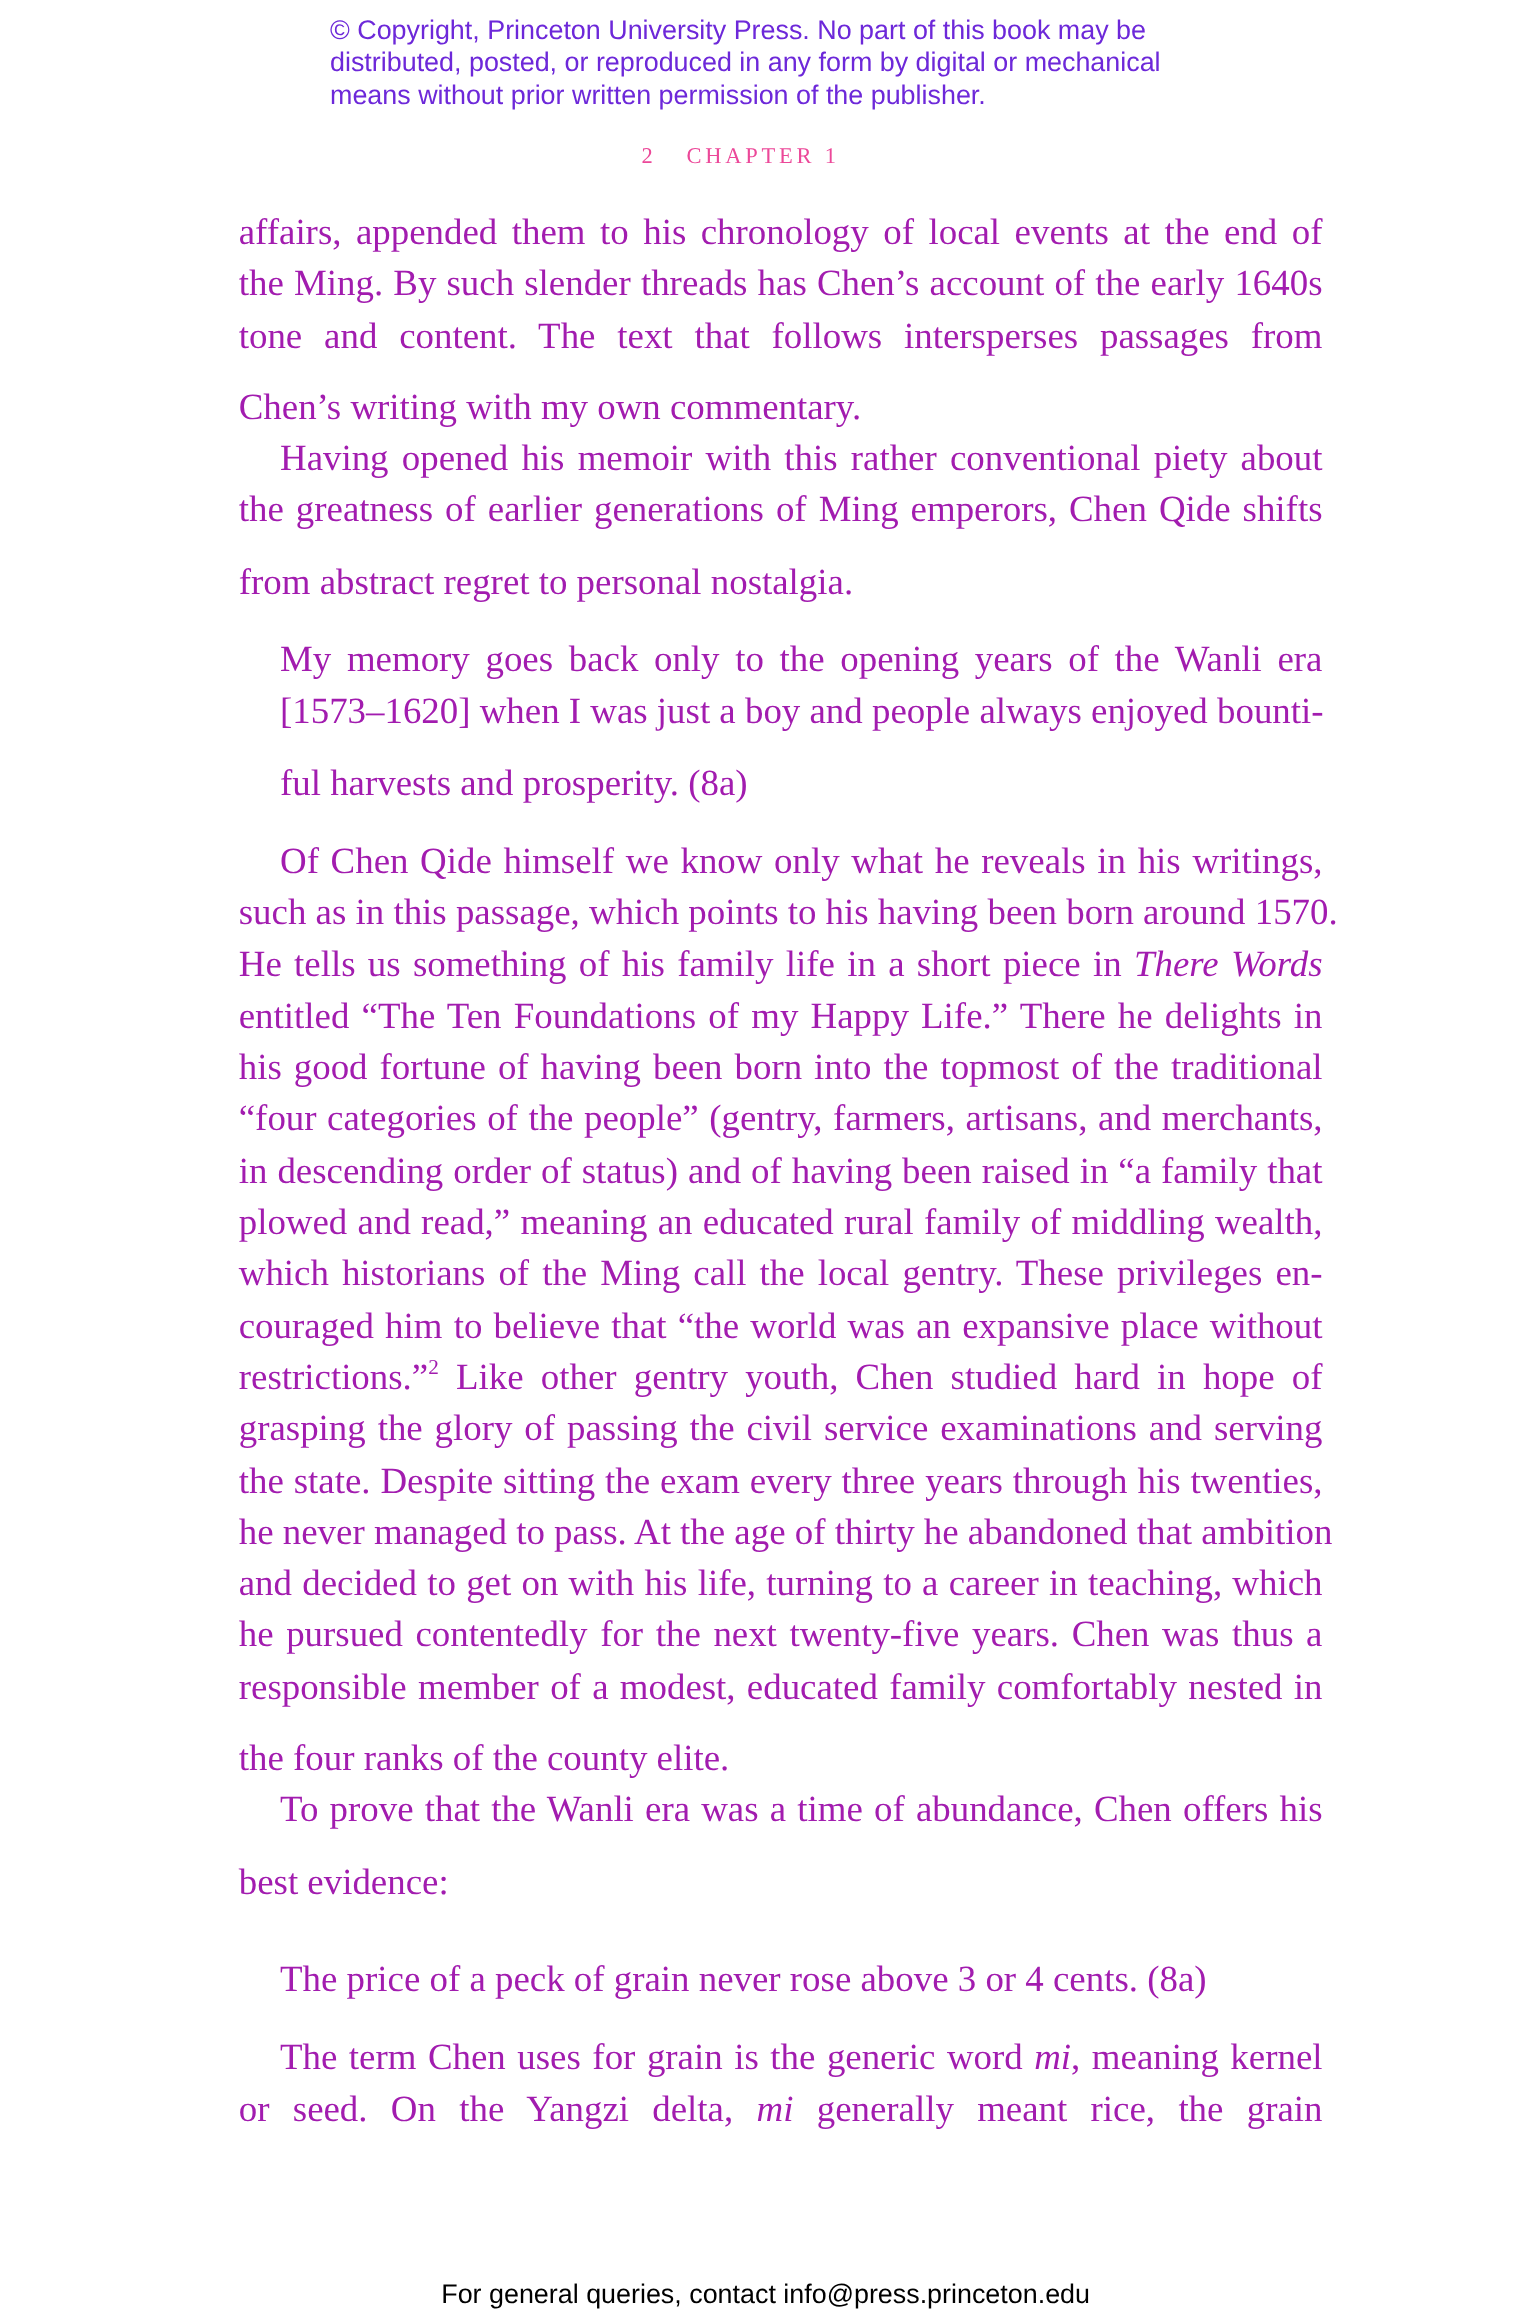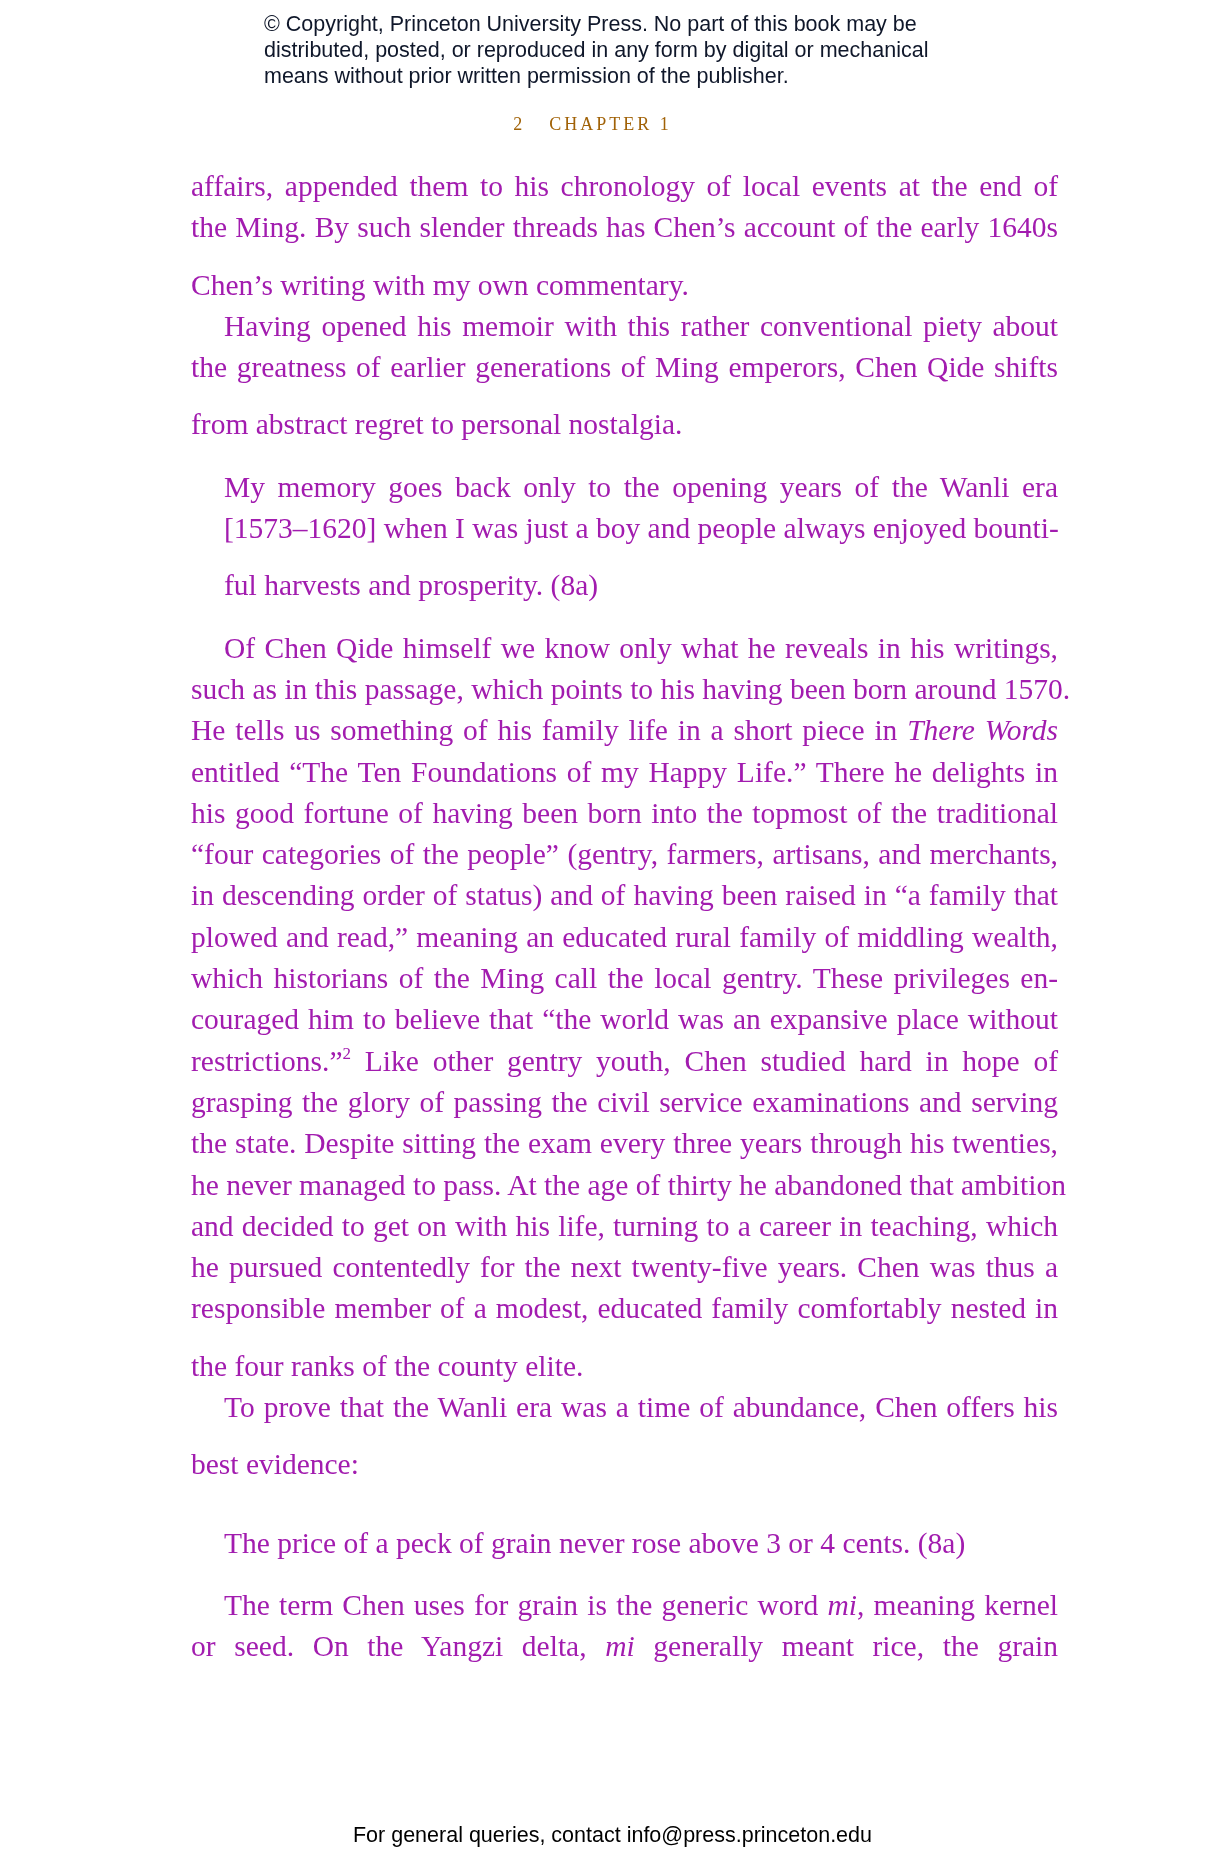--- a/index.html
+++ b/index.html
@@ -1,24 +1,24 @@
 <!DOCTYPE html>
 <html><head>
 <meta charset="utf-8">
 <style>
   html, body { margin: 0; padding: 0; background: #ffffff; }
   body { width: 1225px; height: 1850px; position: relative; overflow: hidden; color: #231f20; }
   .copyright {
     position: absolute; left: 264px; top: 11px; width: 760px;
-    font-family: "Liberation Sans", sans-serif; font-size: 21.5px; line-height: 26px; color: #0f172a;
+    font-family: "Liberation Sans", sans-serif; font-size: 21.5px; line-height: 26px; color: #6d28d9;
   }
   .copyright div { white-space: nowrap; }
   .running-head {
     position: absolute; left: 0; width: 1185px; top: 114px; text-align: center;
-    font-family: "Liberation Serif", serif; font-size: 18px; letter-spacing: 3px; color: #a16207;
+    font-family: "Liberation Serif", serif; font-size: 18px; letter-spacing: 3px; color: #ec4899;
   }
   .running-head .pg { margin-right: 24px; }
   .body-text {
     position: absolute; left: 191px; top: 166px; width: 867px;
     font-family: "Liberation Serif", serif; font-size: 29.5px; line-height: 41.3px; color: #a21caf;
   }
   .line { display: block; white-space: nowrap; text-align: justify; text-align-last: justify; height: 41.3px; }
   .line.last { text-align-last: left; margin-top: 16px; }
   .indent { padding-left: 33px; }
   .extract { padding-left: 33px; }
@@ -41,20 +41,21 @@
 
 <div class="running-head">
   <span class="pg">2</span><span>CHAPTER 1</span>
 </div>
 
 <div class="body-text">
 
   <div>
     <span class="line">affairs, appended them to his chronology of local events at the end of</span>
     <span class="line">the Ming. By such slender threads has Chen’s account of the early 1640s</span>
+    <span class="line">tone and content. The text that follows intersperses passages from</span>
     <span class="line last">Chen’s writing with my own commentary.</span>
   </div>
 
   <div>
     <span class="line indent">Having opened his memoir with this rather conventional piety about</span>
     <span class="line">the greatness of earlier generations of Ming emperors, Chen Qide shifts</span>
     <span class="line last">from abstract regret to personal nostalgia.</span>
   </div>
 
   <div class="gap"></div>

